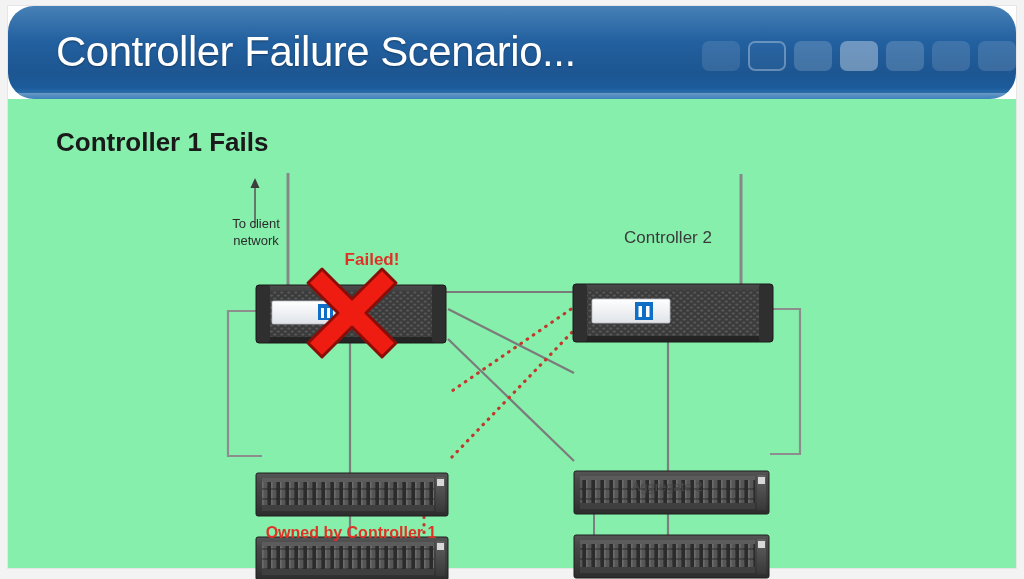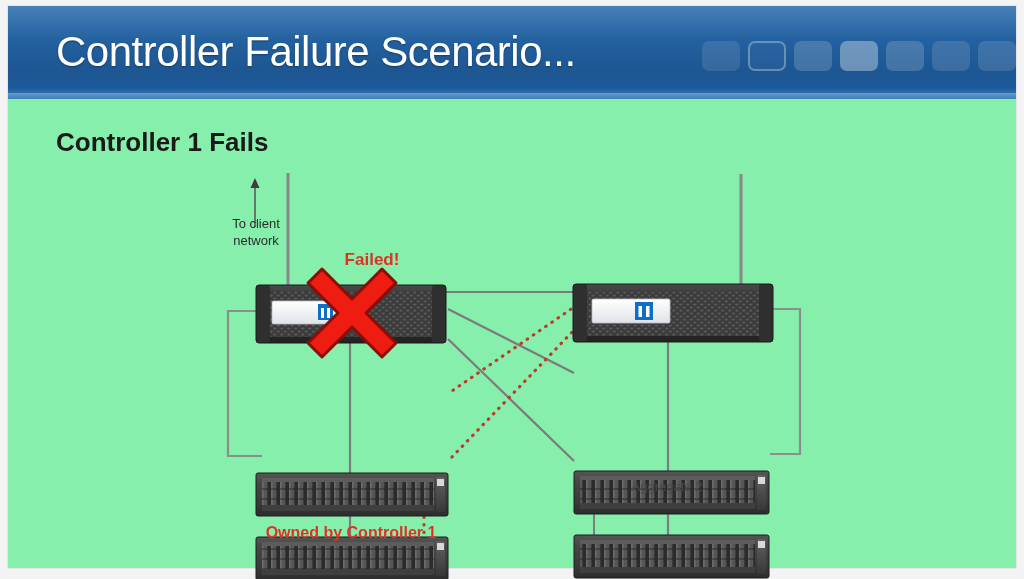--- a/index.html
+++ b/index.html
@@ -40,20 +40,21 @@
     width: 1008px;
     height: 93px;
     background: linear-gradient(180deg,
        #2f6fad 0%,
        #2a6aa8 12%,
        #225f9e 42%,
        #1d5691 72%,
        #1b5b9c 88%,
        #3e83bd 100%);
     overflow: hidden;
+    border-radius: 26px;
   }
   .header:after {
     content:"";
     position:absolute;
     left:0; right:0; bottom:0;
     height:6px;
     background: linear-gradient(180deg, rgba(255,255,255,.30), rgba(255,255,255,0));
   }
   .header-sheen {
     position: absolute;
@@ -335,19 +336,20 @@
       </g>
     </svg>
 
     <div class="lbl lbl-toclient" style="left:216px; top:116px; width:80px;">
       <div>To client</div>
       <div>network</div>
     </div>
 
     <div class="lbl lbl-failed" style="left:286px; top:151px; width:132px;padding-left:20px;">Failed!</div>
 
+    <div class="lbl lbl-ctrl2" style="left:602px; top:129px; width:132px;">Controller 2</div>
 
     <div class="lbl lbl-own1" style="left:236px; top:425px; width:230px;">Owned by Controller 1</div>
 
     <div class="lbl lbl-agg2" style="left:572px; top:380px; width:190px;">Aggregate 2</div>
   </div>
 
 </div>
 
 </body></html>

